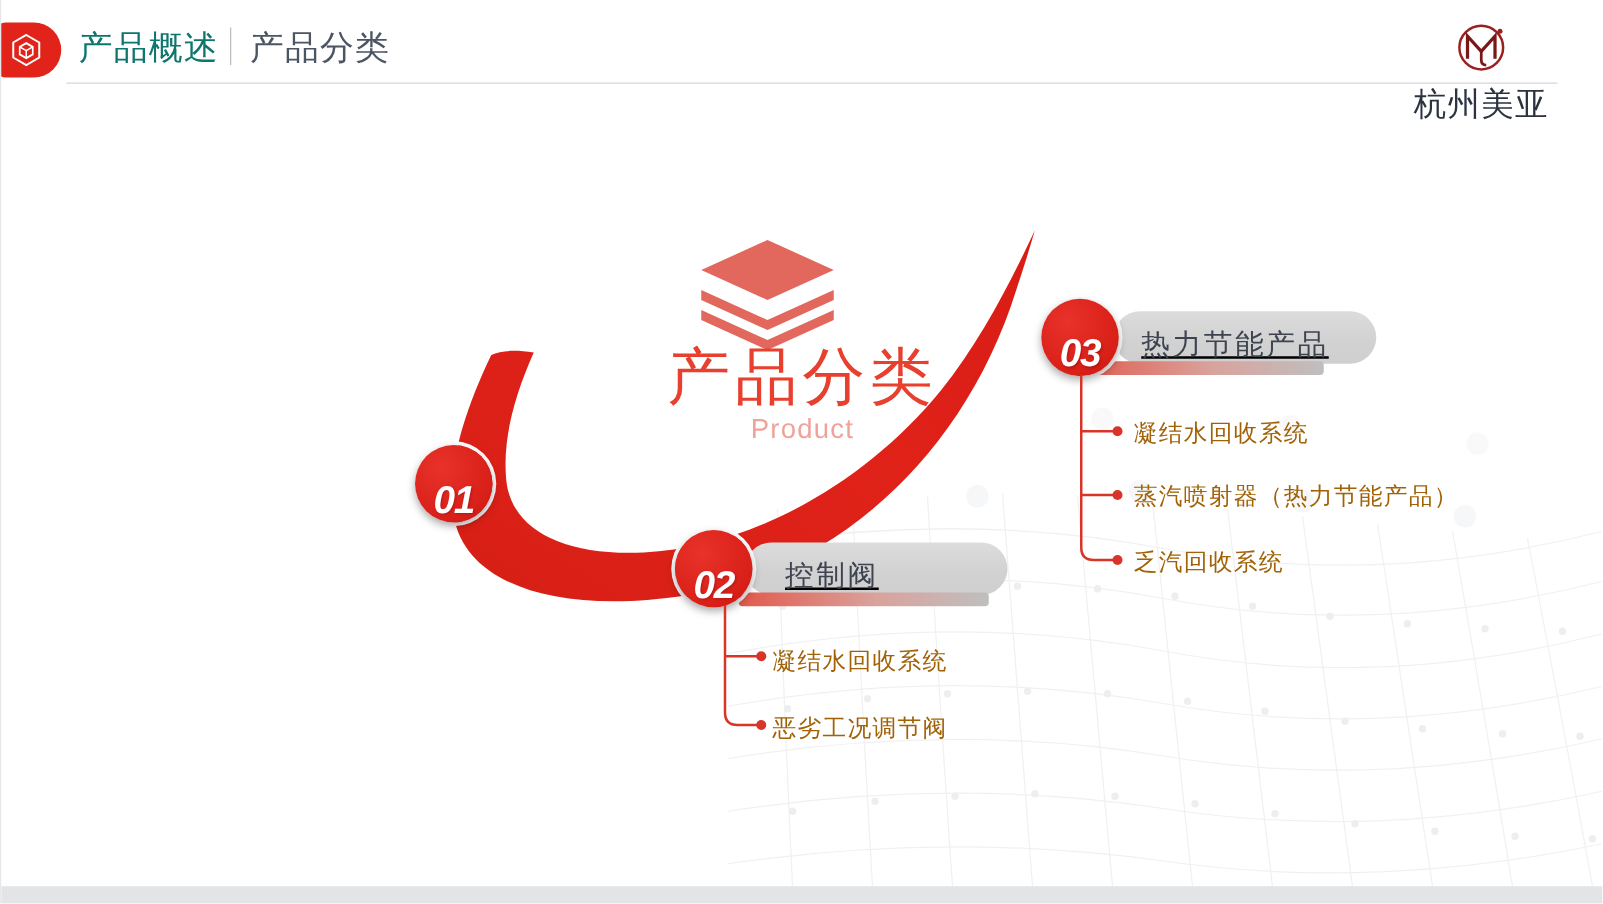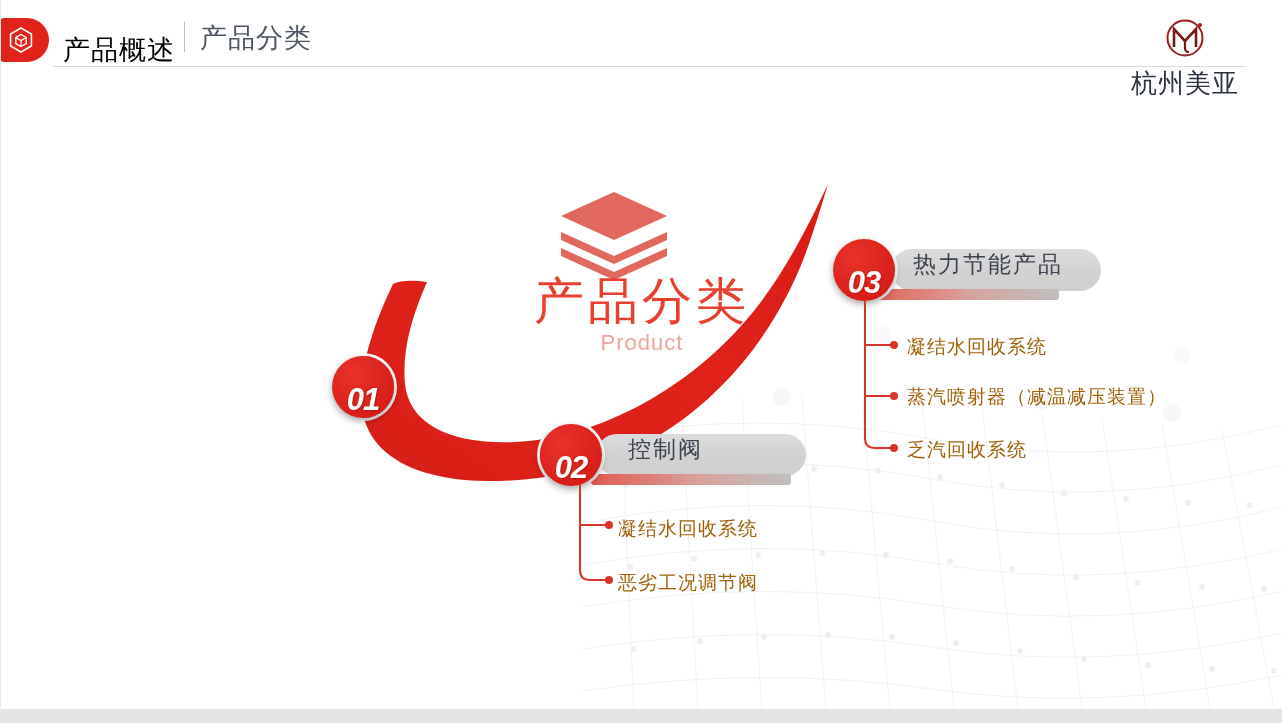--- a/index.html
+++ b/index.html
@@ -58,24 +58,23 @@
     display: flex;
     align-items: center;
     justify-content: center;
   }
   #header-badge svg { display: block; }
   #header-title {
     position: absolute;
     left: 62px;
     top: 20px;
     font-size: 27px;
-    color: #000000;
-    letter-spacing: 1px;
-    white-space: nowrap;
-    margin-top: 12px;
+    color: #0f766e;
+    letter-spacing: 1px;
+    white-space: nowrap;
   }
   #header-sep {
     position: absolute;
     left: 183px;
     top: 22px;
     width: 1px;
     height: 30px;
     background: #bdbdbd;
   }
   #header-subtitle {
@@ -151,22 +150,23 @@
   }
 
   
   .pill-wrap { position: absolute; }
   .pill {
     position: relative;
     height: 42px;
     border-radius: 21px;
     background: linear-gradient(180deg, #dcdcdc 0%, #d2d2d2 55%, #cfcfcf 100%);
     display: flex;
-    align-items: flex-start;
+    align-items: flex-end;
     box-sizing: border-box;
+    text-decoration: underline;
   }
   .pill-label {
     font-size: 23px;
     color: #3d4450;
     letter-spacing: 2px;
     white-space: nowrap;
   }
   .pill-underline {
     position: absolute;
     height: 11px;
@@ -377,16 +377,16 @@
     <g stroke="#d93428" stroke-width="2" fill="none">
       <path d="M12 0 L12 138 Q 12 148 22 148 L 38 148"></path>
       <path d="M12 45 L38 45"></path>
       <path d="M12 96 L38 96"></path>
     </g>
     <circle cx="41" cy="45" r="4" fill="#d93428"></circle>
     <circle cx="41" cy="96" r="4" fill="#d93428"></circle>
     <circle cx="41" cy="148" r="4" fill="#d93428"></circle>
   </svg>
   <div class="sub-item" style="left:906px; top:334px;">凝结水回收系统</div>
-  <div class="sub-item" style="left:906px; top:384px;">蒸汽喷射器（减温减压装置）</div>
+  <div class="sub-item" style="left:906px; top:384px;">蒸汽喷射器（热力节能产品）</div>
   <div class="sub-item" style="left:906px; top:437px;">乏汽回收系统</div>
 
 </div>
 
 </body></html>

